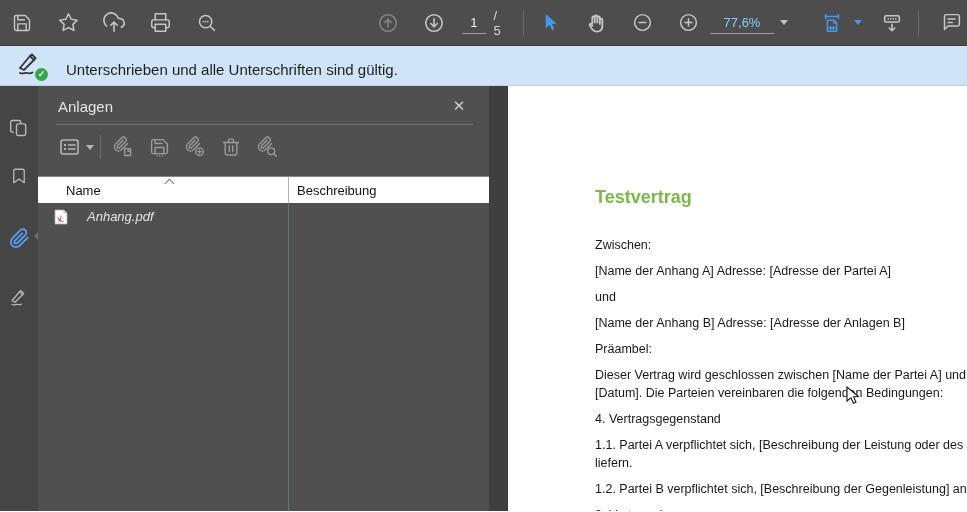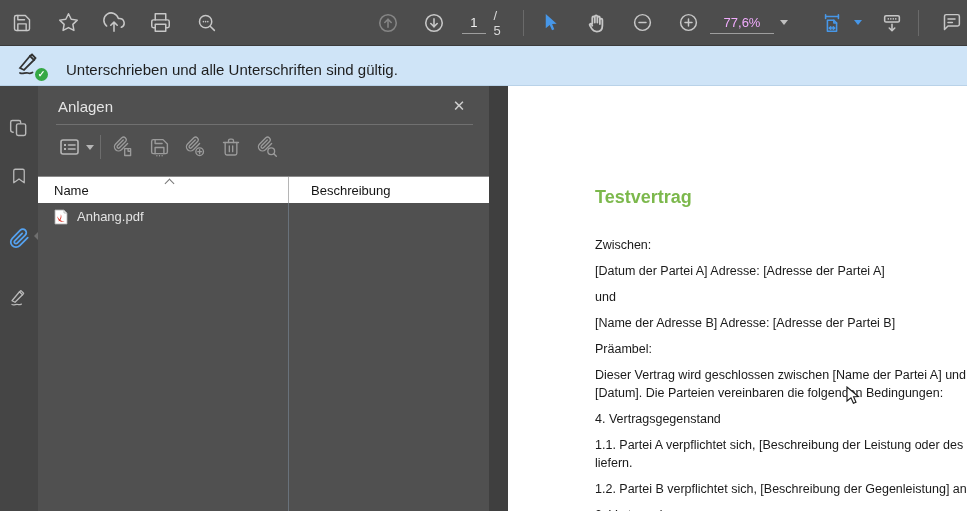--- a/index.html
+++ b/index.html
@@ -13,21 +13,21 @@
           color:#c7c7c7;flex:0 0 auto;}
   .tb-btn svg{stroke:currentColor;fill:none;stroke-width:1.7;stroke-linecap:round;stroke-linejoin:round;}
   .tb-btn.disabled{color:#858585;}
   .tb-btn.blue{color:#4797e8;}
   .tb-gap20{margin-left:14px;}
   .tb-sep{width:1px;height:26px;background:#6a6a6a;margin:0 10px;flex:0 0 auto;}
   .page-box{width:36px;height:22px;border-bottom:1px solid #9e9e9e;color:#f0f0f0;
             font-size:13px;display:flex;align-items:center;justify-content:center;margin-left:12px;}
   .page-total{color:#d9d9d9;font-size:13px;margin:0 10px 0 8px;}
   .zoom-combo{display:flex;align-items:center;margin:0 10px 0 6px;}
-  .zoom-val{min-width:56px;text-align:center;color:#f0abfc;font-size:13px;
+  .zoom-val{min-width:56px;text-align:center;color:#7dd3fc;font-size:13px;
             border-bottom:1px solid #9e9e9e;padding:3px 4px;}
   .dd-caret{width:0;height:0;border-left:4px solid transparent;border-right:4px solid transparent;
             border-top:5px solid #c0c0c0;margin-left:6px;}
   .dd-caret.blue{border-top-color:#4797e8;}
 
   
   .sigbar{height:40px;background:#cfe4f7;border-bottom:1px solid #b9d2e8;
           display:flex;align-items:center;padding-left:16px;box-sizing:border-box;}
   .sig-icon{position:relative;width:30px;height:26px;color:#333;}
   .sig-icon svg{stroke:currentColor;fill:none;stroke-width:1.8;stroke-linecap:round;}
@@ -58,28 +58,28 @@
   .panel-tools{display:flex;align-items:center;padding:9px 0 10px 18px;color:#9b9b9b;}
   .pt-btn{display:flex;align-items:center;justify-content:center;width:28px;height:26px;flex:0 0 auto;}
   .pt-btn svg{stroke:currentColor;fill:none;stroke-width:1.6;stroke-linecap:round;stroke-linejoin:round;}
   .pt-btn.bright{color:#b6b6b6;}
   .pt-sep{width:1px;height:24px;background:#6d6d6d;margin:0 8px 0 6px;}
   .pt-gap{margin-left:8px;}
 
   .grid{flex:1;display:flex;flex-direction:column;margin-top:6px;}
   .grid-head{background:#fff;border-top:1px solid #8a8a8a;height:26px;display:flex;
              font-size:13px;color:#141414;position:relative;align-items:center;}
-  .gh-name{flex:0 0 250px;padding-left:16px;box-sizing:border-box;}
-  .gh-desc{flex:1;border-left:1px solid #b5b5b5;padding-left:22px;height:100%;display:flex;align-items:center;}
+  .gh-name{flex:0 0 250px;padding-left:28px;box-sizing:border-box;}
+  .gh-desc{flex:1;border-left:1px solid #b5b5b5;padding-left:8px;height:100%;display:flex;align-items:center;}
   .sort-caret{position:absolute;left:128px;top:3px;width:6px;height:6px;
               border-left:1px solid #777;border-top:1px solid #777;transform:rotate(45deg);}
   .grid-body{flex:1;position:relative;}
   .col-divider{position:absolute;left:250px;top:0;bottom:0;width:1px;background:#69727b;}
   .att-row{display:flex;align-items:center;height:27px;padding-left:16px;color:#e3e3e3;font-size:13px;}
-  .att-row .fname{margin-left:9px;}
+  .att-row .fname{margin-left:19px;font-style:italic;}
 
   
   .gap{width:19px;background:#3f3f3f;flex:0 0 auto;}
 
   
   .page{flex:1;background:#fff;overflow:hidden;position:relative;}
   .docbody{width:640px;padding:100px 0 0 87px;box-sizing:content-box;}
   .doc-title{margin:0 0 28px 0;font-size:18px;line-height:22px;font-weight:bold;color:#7cb84c;}
   .para{font-size:12.5px;line-height:18px;color:#1a1a1a;white-space:nowrap;}
   .para + .para{margin-top:8px;}
@@ -342,23 +342,23 @@
         </div>
       </div>
     </div>
 
     <div class="gap"></div>
 
     <div class="page">
       <div class="docbody">
         <h1 class="doc-title">Testvertrag</h1>
         <div class="para"><span class="b">Zwischen:</span><span></span></div>
-        <div class="para"><span class="b">[Datum der Partei A]</span><span> Adresse: [Adresse der Partei A]</span></div>
+        <div class="para"><span class="b">[Name der Anhang A]</span><span> Adresse: [Adresse der Partei A]</span></div>
         <div class="para"><span class="b">und</span><span></span></div>
-        <div class="para"><span class="b">[Name der Adresse B]</span><span> Adresse: [Adresse der Partei B]</span></div>
+        <div class="para"><span class="b">[Name der Anhang B]</span><span> Adresse: [Adresse der Anlagen B]</span></div>
         <div class="para"><span class="b">Präambel:</span><span></span></div>
         <div class="para"><span class="b"></span><span>Dieser Vertrag wird geschlossen zwischen [Name der Partei A] und [Name der Partei B] am</span></div>
         <div class="para cont"><span class="b"></span><span>[Datum]. Die Parteien vereinbaren die folgenden Bedingungen:</span></div>
         <div class="para"><span class="b">4. Vertragsgegenstand</span><span></span></div>
         <div class="para"><span class="b"></span><span>1.1. Partei A verpflichtet sich, [Beschreibung der Leistung oder des Produkts] zu</span></div>
         <div class="para cont"><span class="b"></span><span>liefern.</span></div>
         <div class="para"><span class="b"></span><span>1.2. Partei B verpflichtet sich, [Beschreibung der Gegenleistung] anzubieten.</span></div>
         <div class="para"><span class="b">2. Vertragsdauer</span><span></span></div>
       </div>
     </div>

